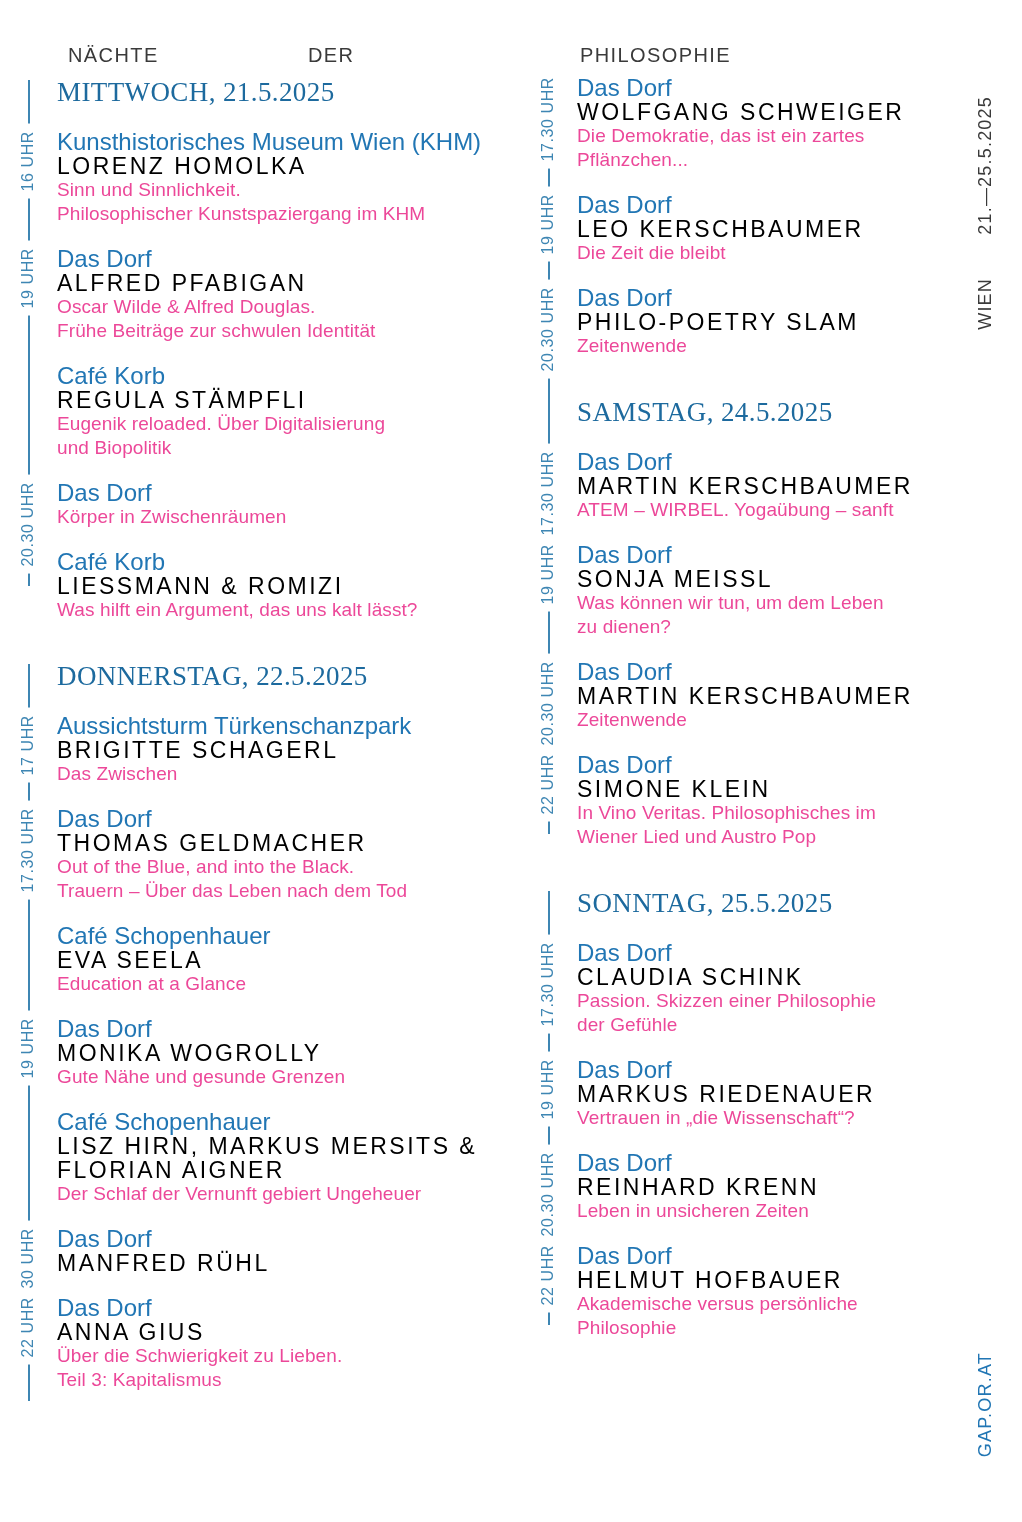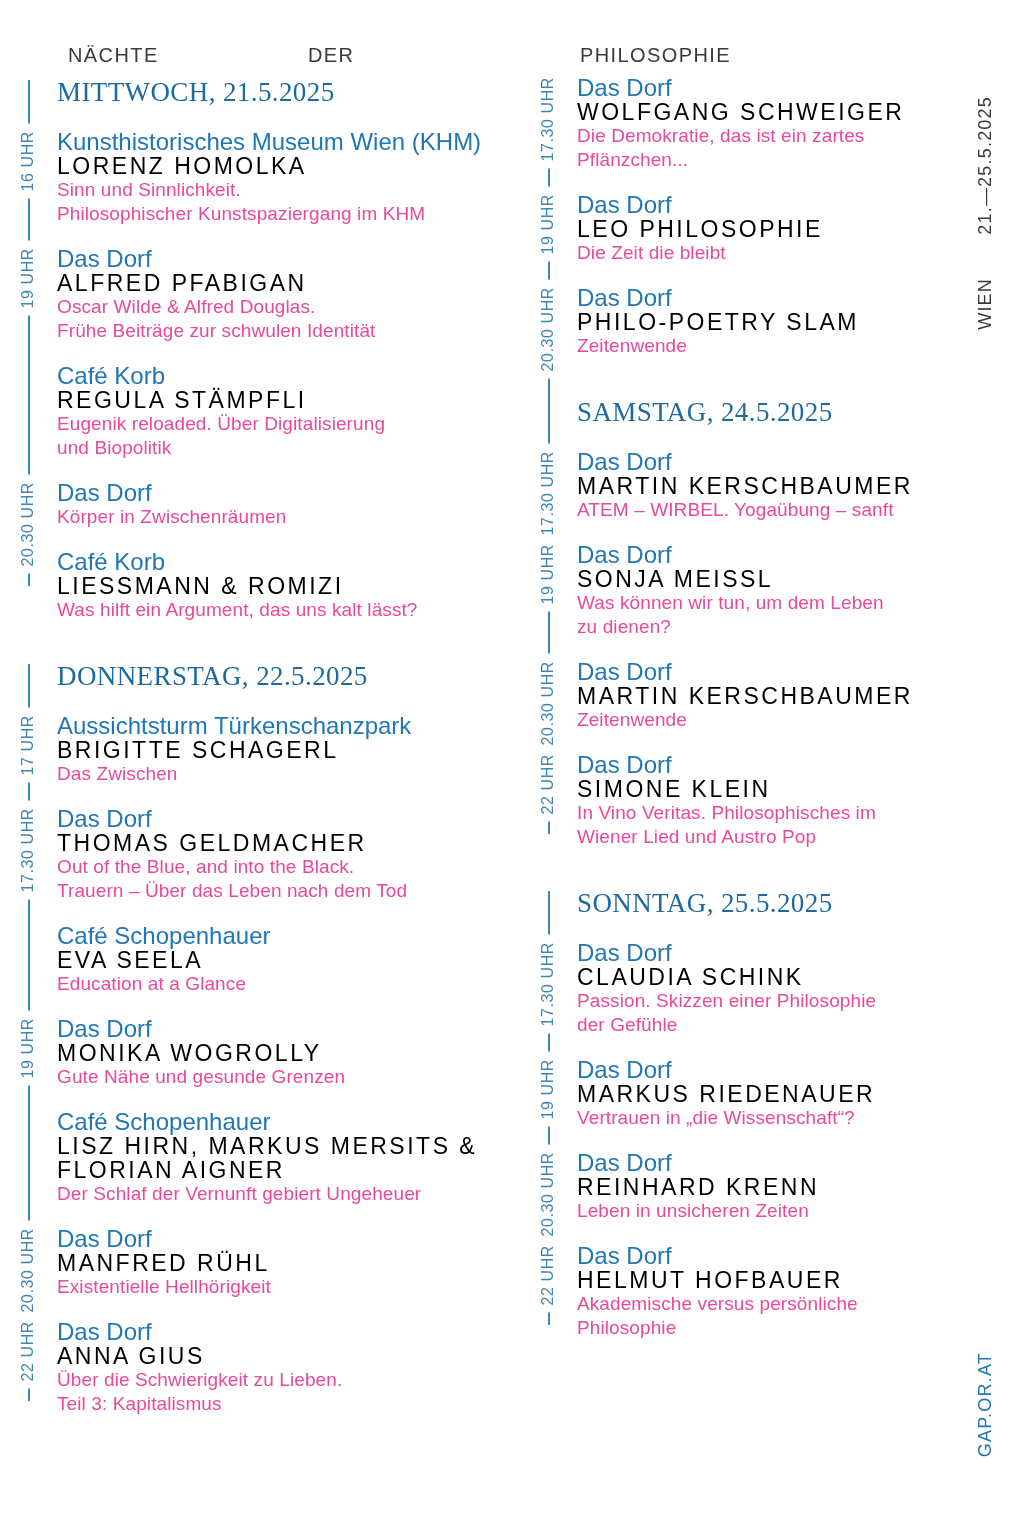--- a/index.html
+++ b/index.html
@@ -169,21 +169,20 @@
       <article class="event">
         <div class="venue">Café Schopenhauer</div>
         <div class="name-line">LISZ HIRN, MARKUS MERSITS &amp;</div>
         <div class="name-line">FLORIAN AIGNER</div>
         <div class="desc-line">Der Schlaf der Vernunft gebiert Ungeheuer</div>
       </article>
       <article class="event">
         <span class="time-label">20.30 UHR</span>
         <div class="venue">Das Dorf</div>
         <div class="name-line">MANFRED RÜHL</div>
-        <div class="desc-line">Existentielle Hellhörigkeit</div>
       </article>
       <article class="event">
         <span class="time-label">22 UHR</span>
         <div class="venue">Das Dorf</div>
         <div class="name-line">ANNA GIUS</div>
         <div class="desc-line">Über die Schwierigkeit zu Lieben.</div>
         <div class="desc-line">Teil 3: Kapitalismus</div>
       </article>
     </section>
   </div>
@@ -193,21 +192,21 @@
       <article class="event">
         <span class="time-label">17.30 UHR</span>
         <div class="venue">Das Dorf</div>
         <div class="name-line">WOLFGANG SCHWEIGER</div>
         <div class="desc-line">Die Demokratie, das ist ein zartes</div>
         <div class="desc-line">Pflänzchen...</div>
       </article>
       <article class="event">
         <span class="time-label">19 UHR</span>
         <div class="venue">Das Dorf</div>
-        <div class="name-line">LEO PHILOSOPHIE</div>
+        <div class="name-line">LEO KERSCHBAUMER</div>
         <div class="desc-line">Die Zeit die bleibt</div>
       </article>
       <article class="event">
         <span class="time-label">20.30 UHR</span>
         <div class="venue">Das Dorf</div>
         <div class="name-line">PHILO-POETRY SLAM</div>
         <div class="desc-line">Zeitenwende</div>
       </article>
     </section>
     <section class="day-section">

